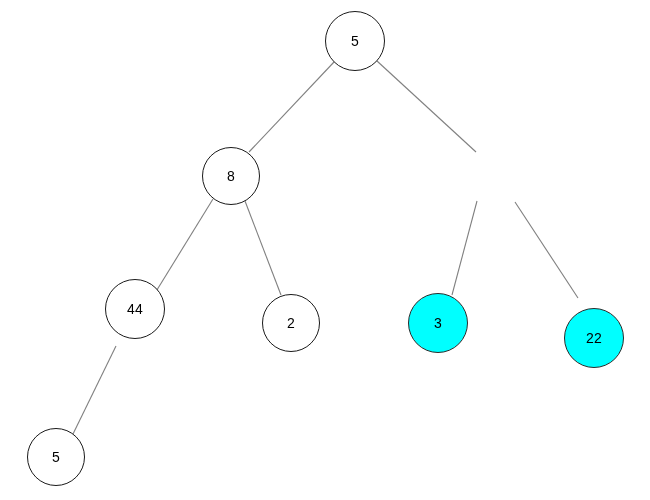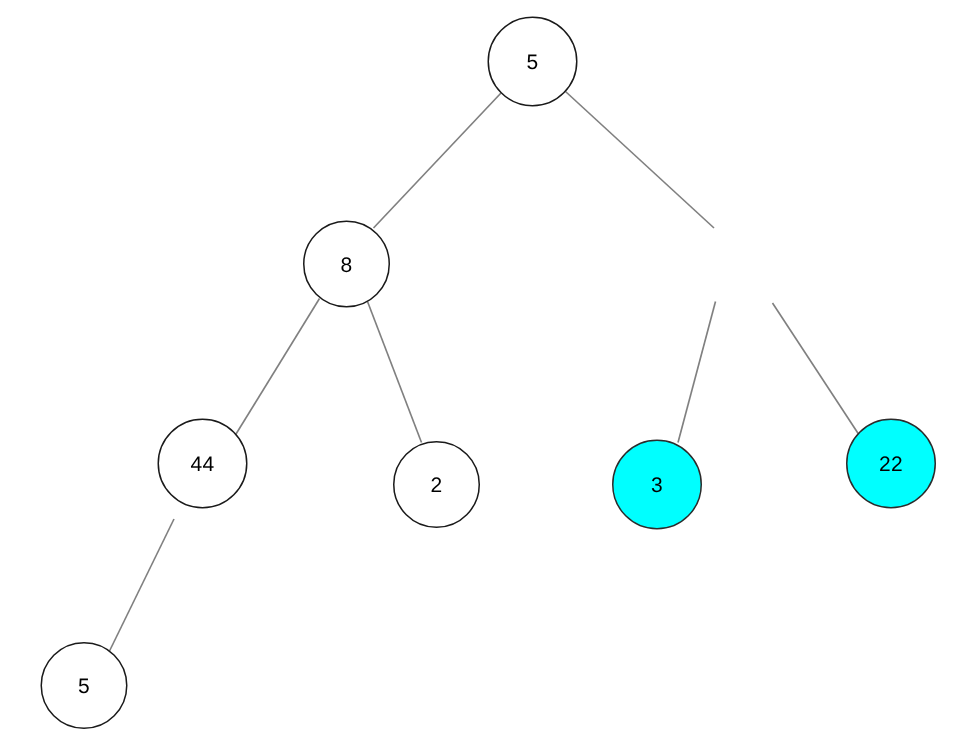--- a/index.html
+++ b/index.html
@@ -86,21 +86,21 @@
       </div>
       <div class="tree-node" style="left: 105px; top: 279px; width: 60px; height: 60px;">
         <span class="node-label">44</span>
       </div>
       <div class="tree-node" style="left: 262px; top: 294px; width: 58px; height: 58px;">
         <span class="node-label">2</span>
       </div>
       <div class="tree-node highlight" style="left: 408px; top: 293px; width: 60px; height: 60px;">
         <span class="node-label">3</span>
       </div>
-      <div class="tree-node highlight" style="left: 564px; top: 279px; width: 60px; height: 60px; align-items: center;">
+      <div class="tree-node highlight" style="left: 564px; top: 308px; width: 60px; height: 60px; align-items: center;">
         <span class="node-label">22</span>
       </div>
       <div class="tree-node" style="left: 27px; top: 428px; width: 58px; height: 58px;">
         <span class="node-label">5</span>
       </div>
     </div>
 
 </div>
 
 </body></html>

